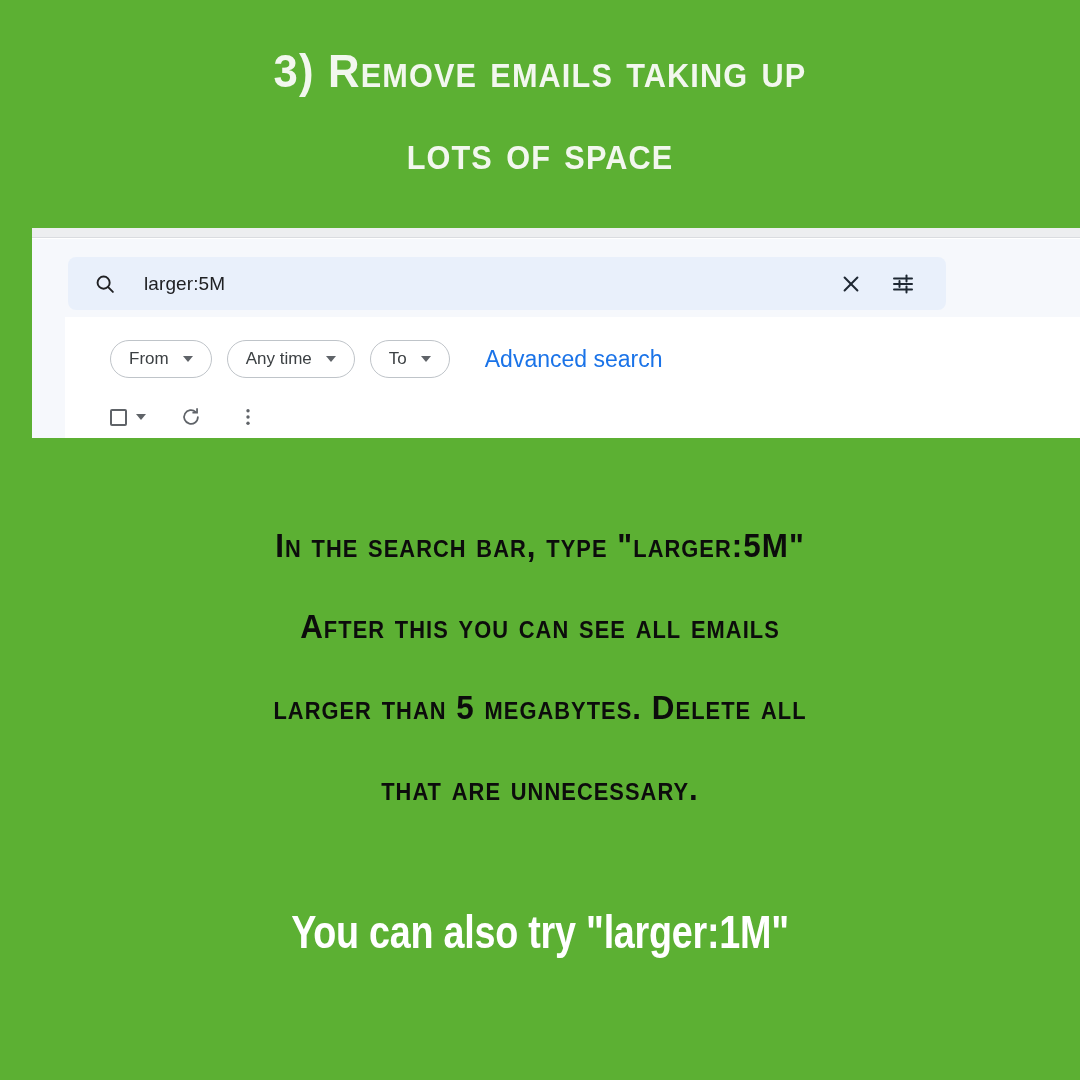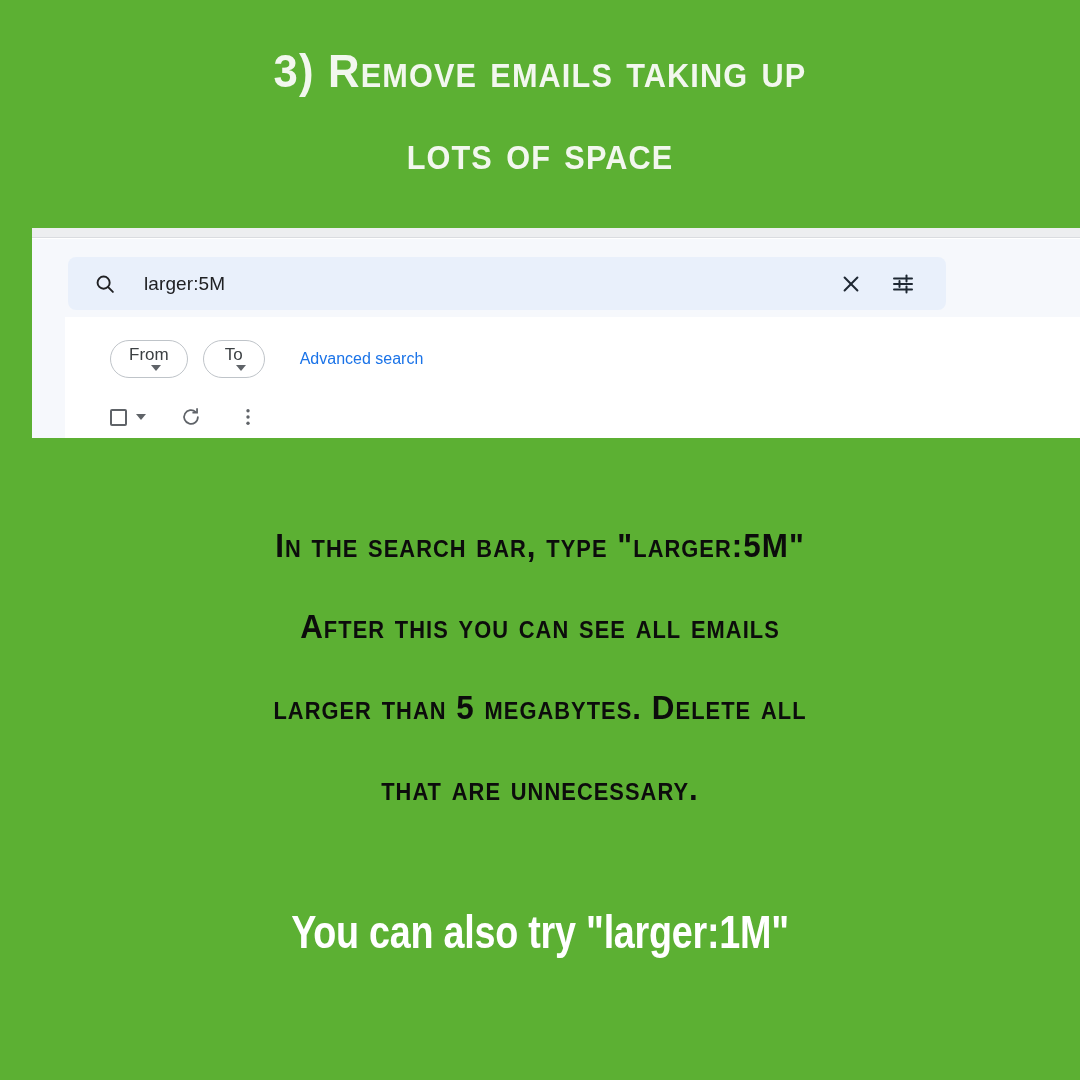--- a/index.html
+++ b/index.html
@@ -121,38 +121,37 @@
     display:flex;
     align-items:center;
     gap:15px;
   }
   .chip {
     height:38px;
     border:1px solid #BFC4C9;
     border-radius:19px;
     display:flex;
     align-items:center;
-    padding:4px 18px;
+    padding:16px 18px;
     font-size:17px;
     color:#3C4043;
     background:#fff;
     cursor:pointer;
     white-space:nowrap;
-    flex-direction:column;
   }
   .chip .caret {
     margin-left:14px;
     width:0; height:0;
     border-left:5px solid transparent;
     border-right:5px solid transparent;
     border-top:6px solid #5F6368;
   }
   .adv-link {
     margin-left:20px;
-    font-size:16px;
+    font-size:23px;
     color:#1A73E8;
     cursor:pointer;
     white-space:nowrap;
   }
 
   .toolbar {
     position:absolute;
     left:45px; top:88px;
     display:flex;
     align-items:center;
@@ -263,20 +262,24 @@
   </div>
 
   <div class="shot-card">
 
     <div class="chips">
       <div class="chip">
         <span>From</span>
         <span class="caret"></span>
       </div>
       <div class="chip">
+        <span>Any time</span>
+        <span class="caret"></span>
+      </div>
+      <div class="chip">
         <span>To</span>
         <span class="caret"></span>
       </div>
       <span class="adv-link">Advanced search</span>
     </div>
 
     <div class="toolbar">
       <span class="tb-check"></span>
       <span class="tb-caret"></span>
       <span class="tb-icon">

